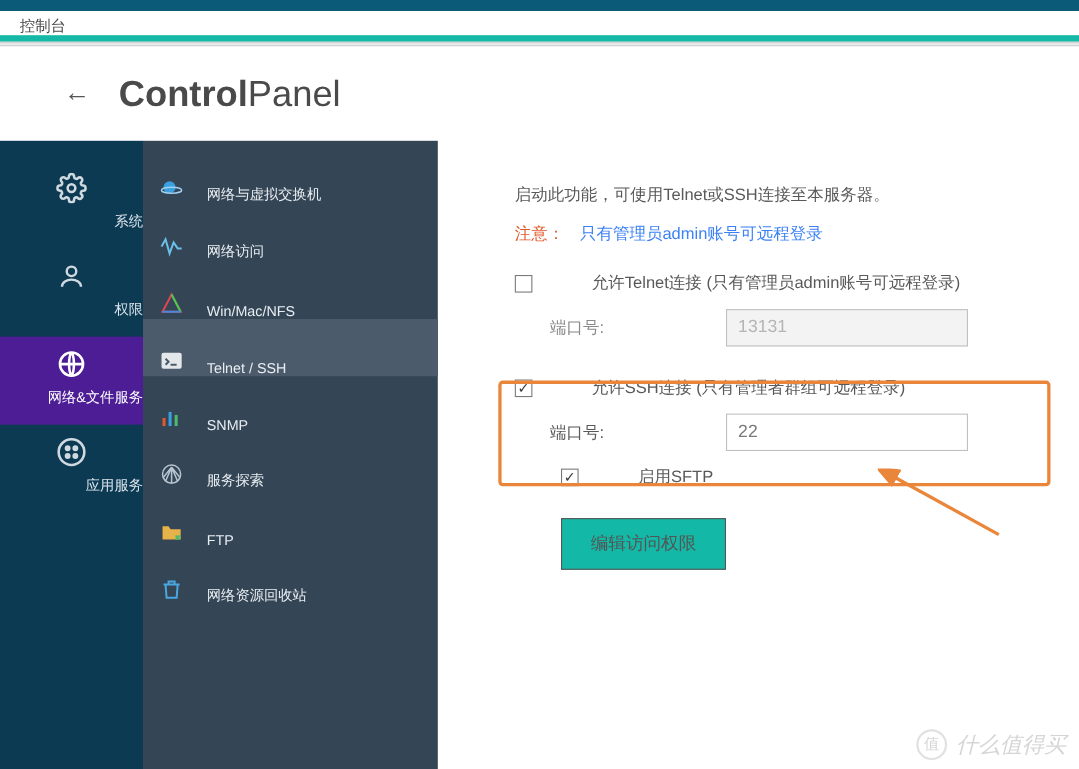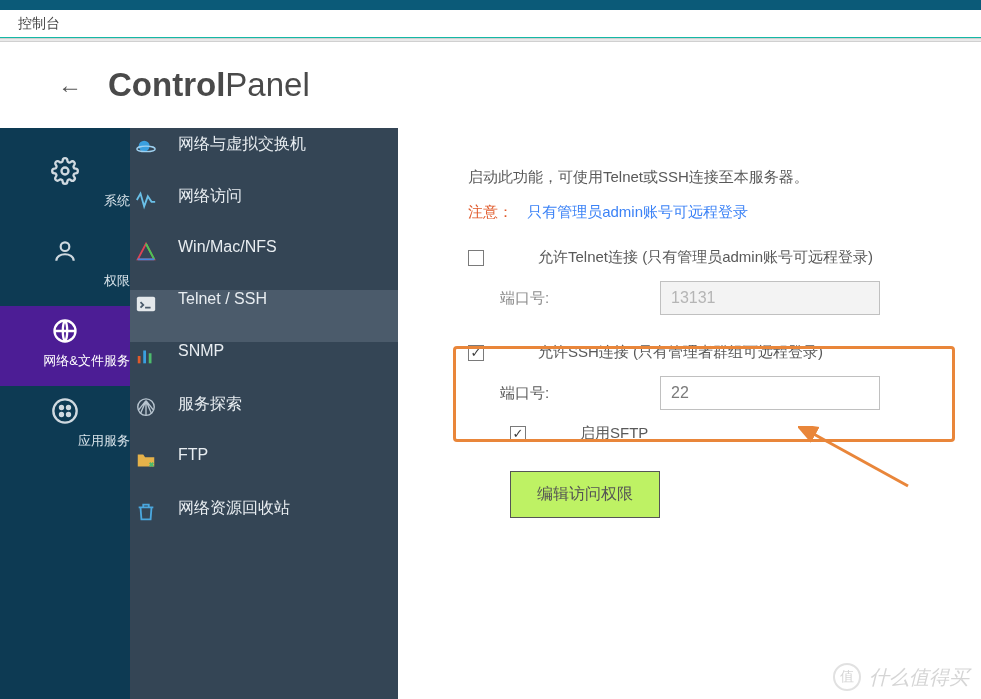--- a/index.html
+++ b/index.html
@@ -1,48 +1,48 @@
 <!DOCTYPE html>
 <html><head>
 <meta charset="utf-8">
 <style>
 * { box-sizing: border-box; margin: 0; padding: 0; }
 html, body { width: 981px; height: 699px; font-family: "Microsoft YaHei", Arial, sans-serif; overflow: hidden; background: #fff; }
 .outer { width: 981px; height: 699px; position: relative; }
 .titlebar { height: 10px; background: #0b5a78; width: 100%; }
-.console-strip { height: 28px; background: #fff; padding: 5px 18px; font-size: 14px; color: #4a4a4a; border-bottom: 1px solid #14b8a6; }
+.console-strip { height: 28px; background: #fff; padding: 5px 18px; font-size: 14px; color: #4a4a4a; border-bottom: 6px solid #14b8a6; }
 .divider-line { height: 4px; background: #e9e9e9; border-top: 1px solid #d0d0d0; border-bottom: 1px solid #d0d0d0; }
 .header-area { display: flex; align-items: center; padding: 24px 0 24px 58px; }
 .back-arrow { font-size: 24px; color: #555; margin-right: 26px; cursor: pointer; }
 .cp-title { font-size: 33px; color: #4a4a4a; font-weight: 300; }
 .cp-title .bold { font-weight: 600; text-align: center; }
 .main-row { display: flex; height: 575px; }
 .leftbar { width: 130px; background: #0d3a53; display: flex; flex-direction: column; align-items: center; padding-top: 18px; }
 .left-item { width: 100%; text-align: right; color: #d8e3ea; font-size: 13px; padding: 10px 0 16px 0; cursor: pointer; }
 .left-item.active { background: #4c1d95; color: #fff; }
 .left-icon { height: 30px; display: flex; align-items: center; justify-content: center; margin-bottom: 6px; }
 .subnav { width: 268px; background: #344555; color: #e8edf1; padding-top: 6px; }
-.sub-item { display: flex; align-items: flex-start; height: 52px; padding-left: 2px; font-size: 16px; cursor: pointer; }
+.sub-item { display: flex; align-items: flex-end; height: 52px; padding-left: 12px; font-size: 13px; cursor: pointer; }
 .sub-item.active { background: #4b5b6b; }
 .sub-icon { width: 28px; height: 28px; display: flex; align-items: center; justify-content: center; margin-right: 18px; }
 .content { flex: 1; padding: 40px 30px 0 70px; color: #595959; font-size: 15px; position: relative; }
 .desc-line { margin-bottom: 16px; }
 .note-line { margin-bottom: 26px; }
 .note-label { color: #e05a2b; margin-right: 10px; }
 .note-text { color: #3b82f6; }
 .field-row { display: flex; align-items: center; margin-bottom: 14px; gap: 40px; }
 .chk { width: 16px; height: 16px; border: 1.5px solid #7a7a7a; margin-right: 14px; display: flex; align-items: center; justify-content: center; font-size: 13px; color: #3a3a3a; cursor: pointer; flex: 0 0 16px; }
 .chk.checked::after { content: "✓"; }
 .port-label { color: #8a8a8a; width: 120px; display: inline-block; }
 .port-input { width: 220px; height: 34px; border: 1px solid #c0c0c0; padding: 16px 10px; font-size: 16px; color: #7a7a7a; }
 .port-input.disabled { background: #f3f3f3; color: #b5b5b5; }
 .indent-1 { margin-left: 32px; }
 .indent-2 { margin-left: 42px; }
 .section-box { position: absolute; border: 3px solid #e9863a; border-radius: 4px; pointer-events: none; }
-.btn { border: 1px solid #555; background: #bef264; padding: 12px 26px; font-size: 16px; color: #545454; cursor: pointer; text-align: right; }
+.btn { border: 1px solid #555; background: #14b8a6; padding: 12px 26px; font-size: 16px; color: #545454; cursor: pointer; text-align: right; }
 .arrow-svg { position: absolute; pointer-events: none; }
 .watermark { position: absolute; right: 12px; bottom: 8px; display: flex; align-items: center; opacity: 0.35; color: #888; font-size: 20px; font-style: italic; }
 .watermark .circ { width: 28px; height: 28px; border: 2px solid #aaa; border-radius: 50%; display: flex; align-items: center; justify-content: center; font-size: 14px; margin-right: 8px; font-style: normal; }
 </style>
 </head>
 <body>
 
 <div class="outer">
   <div class="titlebar"></div>
   <div class="console-strip">控制台</div>

